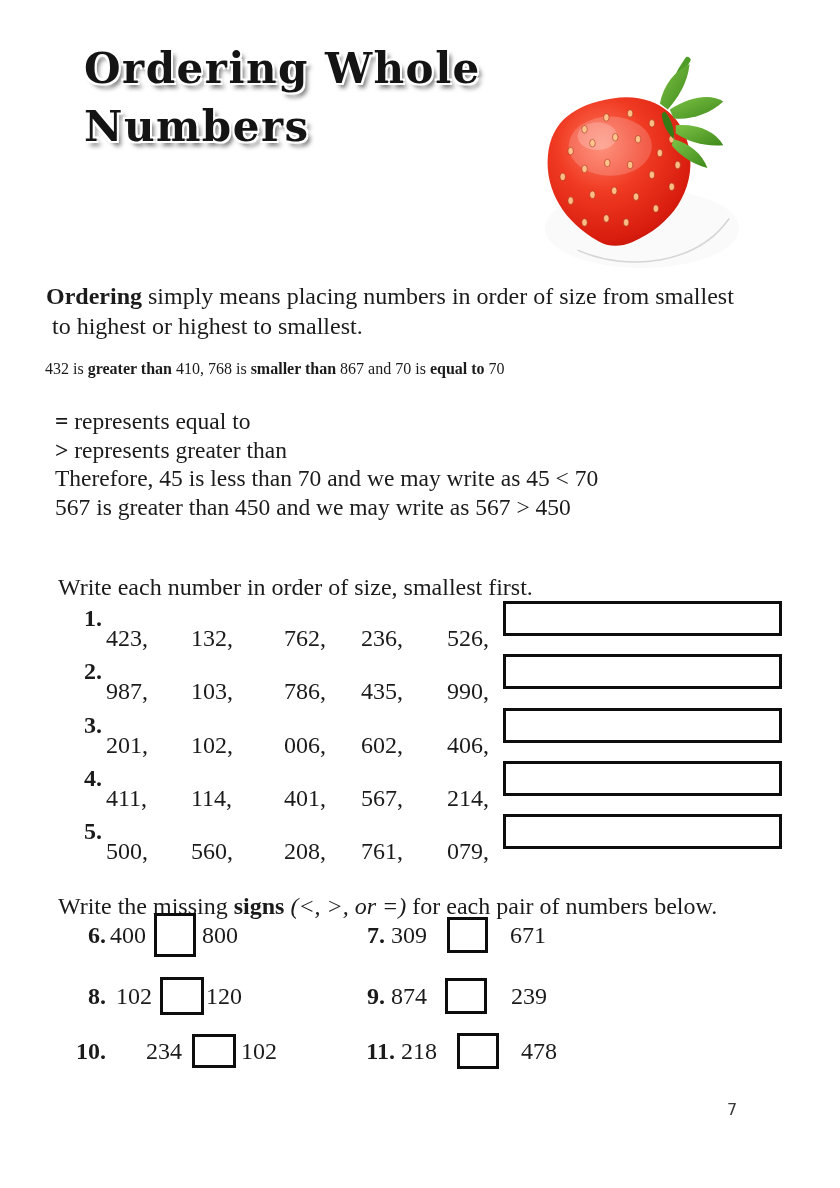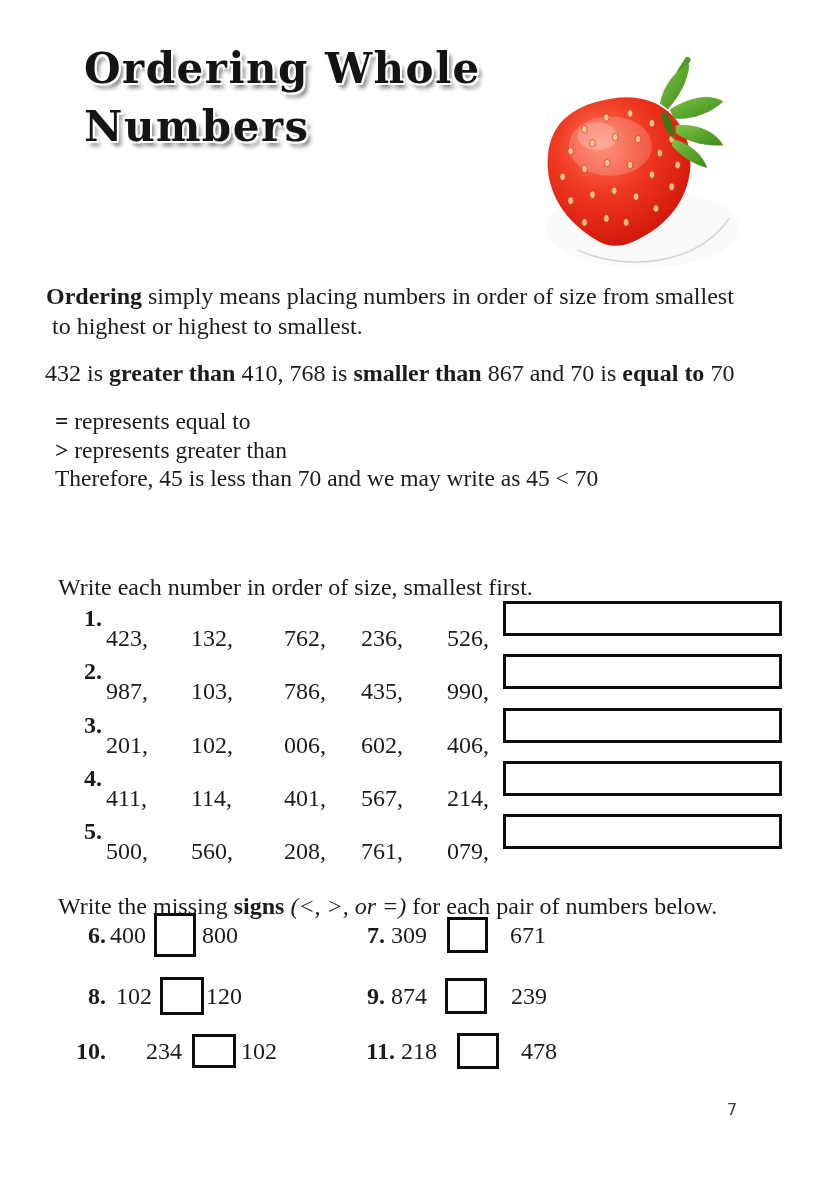--- a/index.html
+++ b/index.html
@@ -25,21 +25,21 @@
     text-shadow:
       -2px -2px 0 #ffffff, 2px -2px 0 #ffffff,
       -2px  2px 0 #ffffff, 2px  2px 0 #ffffff,
        4px  5px 4px rgba(60,60,60,0.65);
     white-space:nowrap;
   }
 
   
   .intro{ left:46px; top:281px; font-size:24px; line-height:30px; width:775px;}
   .intro .l2{display:block; padding-left:6px;}
-  .example-line{ left:45px; top:360px; font-size:24px; white-space:nowrap;}
+  .example-line{ left:45px; top:360px; font-size:16px; white-space:nowrap;}
   .key-block{ left:55px; top:407px; font-size:23.5px; line-height:28.5px; white-space:nowrap;}
   .key-block .sym{font-weight:bold;}
   b.ineq{font-weight:normal;}
 
   
   .ord-instruction{ left:58px; top:574px; font-size:24px; white-space:nowrap;}
   .ord-row{ position:absolute; left:0; width:840px; height:42px; font-size:24px;}
   .ord-label{ position:absolute; left:60px; width:42px; top:5px; text-align:right; font-weight:bold;}
   .ord-val{ position:absolute; top:5px; white-space:nowrap;margin-top:20px;}
   .ord-val.c0{left:106px;} .ord-val.c1{left:191px;} .ord-val.c2{left:284px;}
@@ -153,20 +153,21 @@
 </div>
 
 <div class="abs example-line">
   <span>432 is </span><b>greater than</b><span> 410, 768 is </span><b>smaller than</b><span> 867 and 70 is </span><b>equal to</b><span> 70</span>
 </div>
 
 <div class="abs key-block">
   <div><span class="sym">=</span><span> represents equal to</span></div>
   <div><span class="sym">&gt;</span><span> represents greater than</span></div>
   <div><span>Therefore, 45 is less than 70 and we may write as </span><b class="ineq">45 &lt; 70</b></div>
+  <div><span>567 is greater than 450 and we may write as </span><b class="ineq">567 &gt; 450</b></div>
 </div>
 
 <div class="abs ord-instruction">Write each number in order of size, smallest first.</div>
 
 <div class="ord-row r1">
   <span class="ord-label">1.</span>
   <span class="ord-val c0">423,</span>
   <span class="ord-val c1">132,</span>
   <span class="ord-val c2">762,</span>
   <span class="ord-val c3">236,</span>

